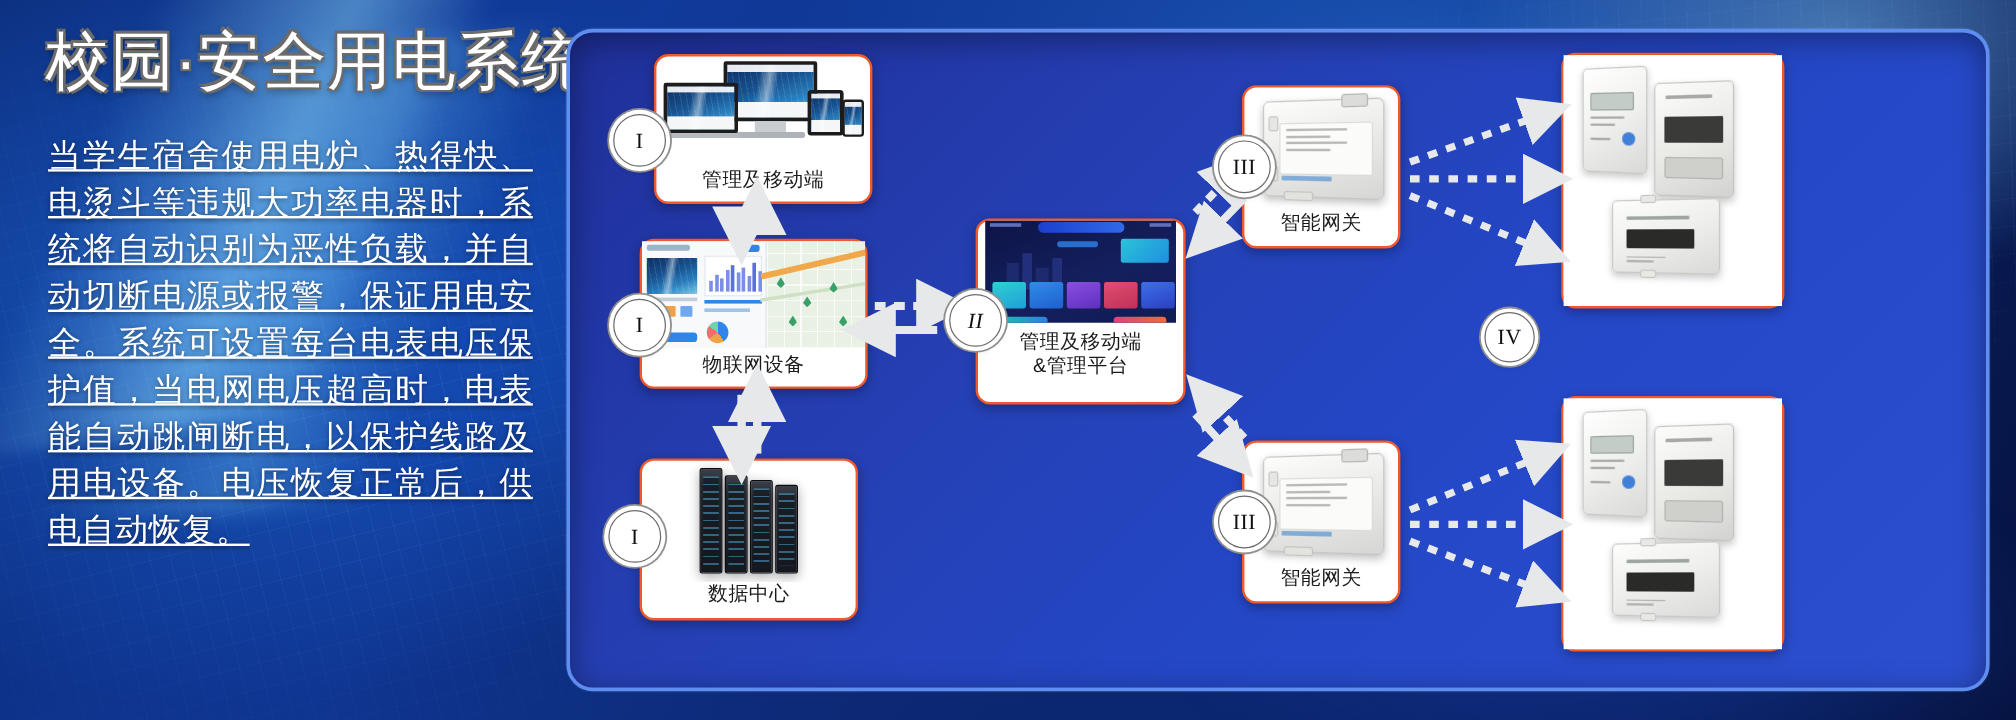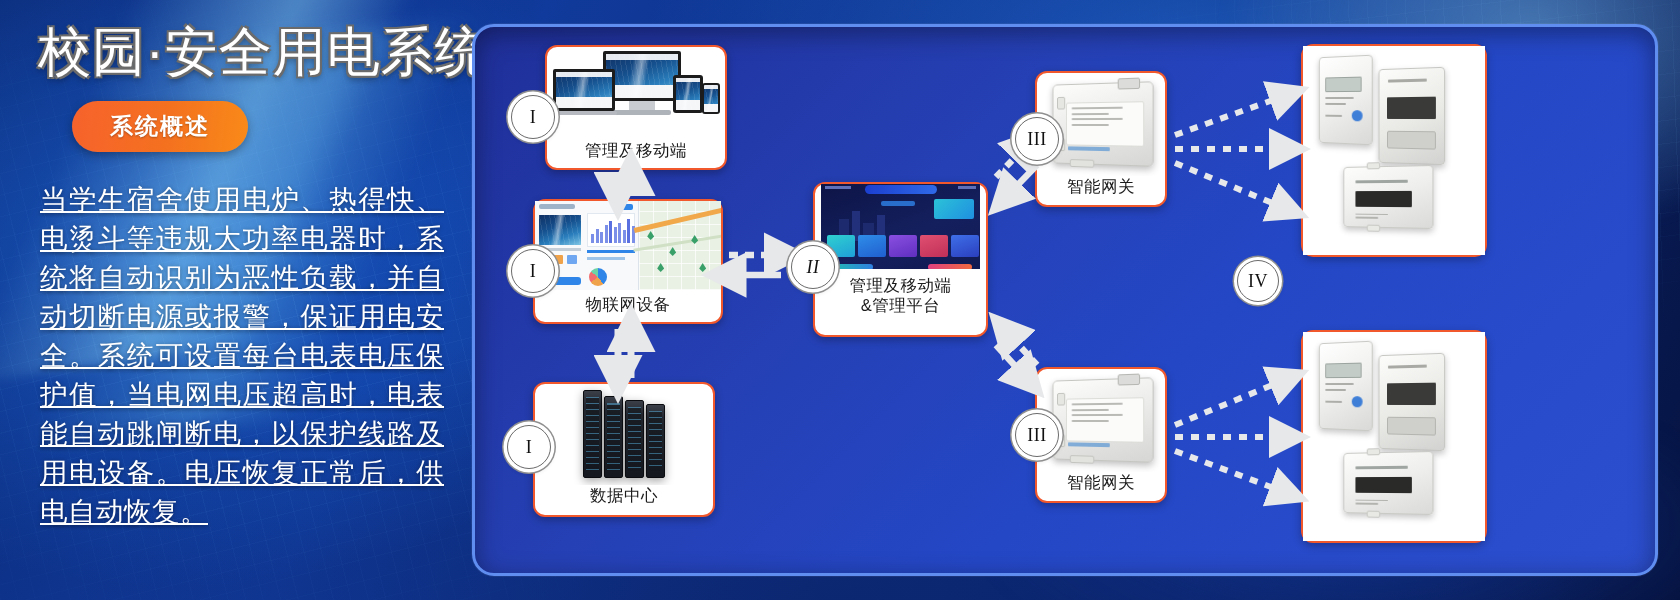--- a/index.html
+++ b/index.html
@@ -250,21 +250,20 @@
   <div id="bg-grid"></div>
   <div id="bg-grid2"></div>
   <div class="swoosh" id="sw1"></div>
   <div class="swoosh" id="sw2"></div>
   <div class="swoosh" id="sw3"></div>
   <div class="swoosh" id="sw4"></div>
 </div>
 
 <div id="left">
   <div id="page-title">校园·安全用电系统</div>
-  <div id="badge-overview">系统概述</div>
   <div id="body-text">当学生宿舍使用电炉、热得快、电烫斗等违规大功率电器时，系统将自动识别为恶性负载，并自动切断电源或报警，保证用电安全。系统可设置每台电表电压保护值，当电网电压超高时，电表能自动跳闸断电，以保护线路及用电设备。电压恢复正常后，供电自动恢复。</div>
 </div>
 
 <div id="diagram">
 
   <svg class="conn" style="left:0;top:0;width:1186px;height:552px" viewBox="0 0 1186 552">
     <defs>
       <marker id="ah" markerWidth="7" markerHeight="7" refX="3" refY="3.5" orient="auto">
         <path d="M0,0 L7,3.5 L0,7 Z" fill="#e6e8ea"></path>
       </marker>

